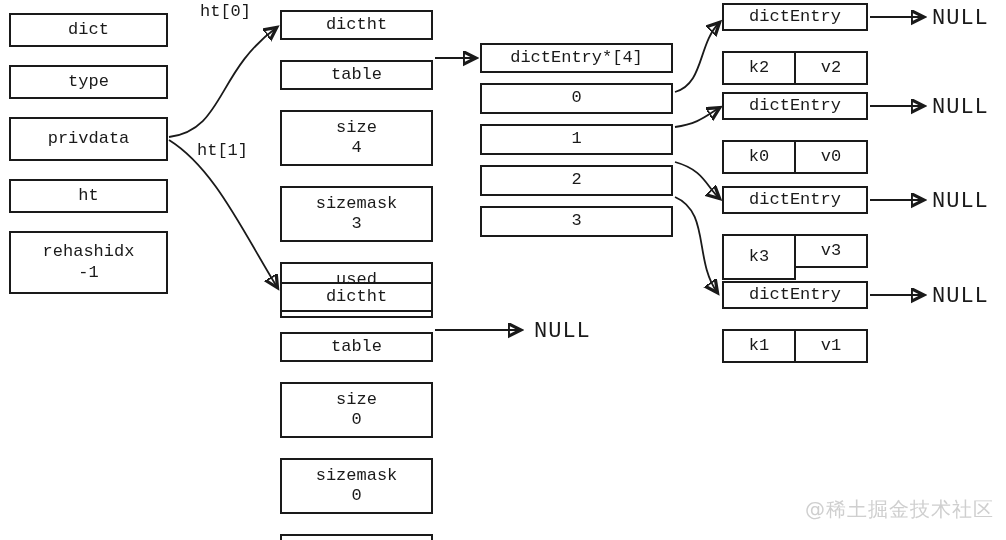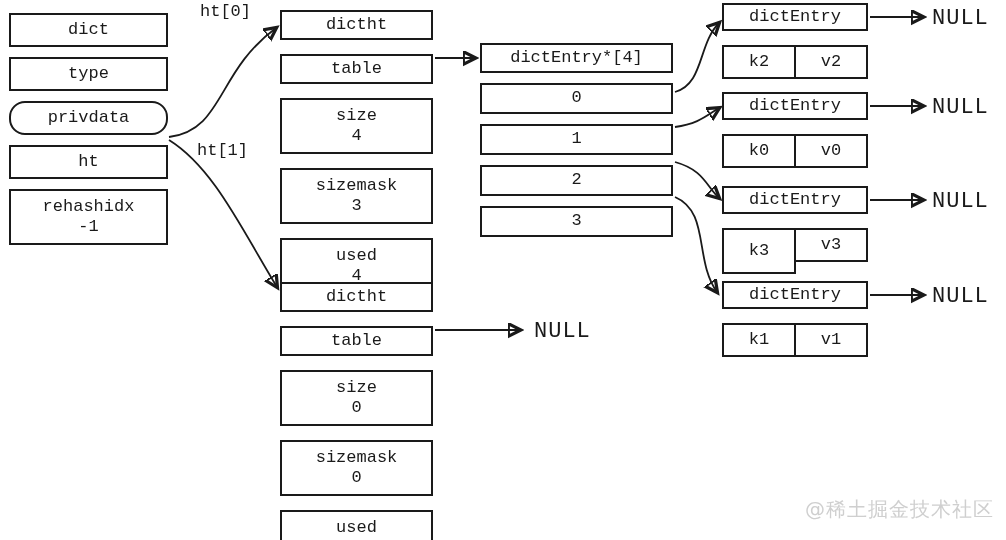--- a/index.html
+++ b/index.html
@@ -9,21 +9,21 @@
     color:#1a1a1a; overflow:hidden;
   }
   .arrow-layer { position:absolute; left:0; top:0; width:1006px; height:540px; pointer-events:none; }
   .arrow-layer path { fill:none; stroke:#1a1a1a; stroke-width:1.8px; }
   .box { position:absolute; display:flex; flex-direction:column; }
   .cell {
     border:2px solid #1a1a1a; background:#fff; box-sizing:border-box;
     display:flex; flex-direction:column; align-items:center; justify-content:center;
     font-size:17px; line-height:1.2; text-align:center;
   }
-  .gap2 { gap:10px; } .gap3 { gap:14px;border-radius:21px; } .gap4 { gap:10px; }
+  .gap2 { gap:18px; } .gap3 { gap:20px;border-radius:21px; } .gap4 { gap:10px; }
   .kv-row { display:flex; flex-direction:row; }
   .kv-row .cell { flex:1; }
   .kv-row .cell.v { border-left:none; }
   .free-label { position:absolute; font-size:17px; white-space:nowrap; }
   .null-label { position:absolute; font-size:22px; letter-spacing:1px; white-space:nowrap; }
   .watermark {
     position:absolute; right:12px; top:496px; font-size:20px; color:#cfcfcf;
     font-family:"DejaVu Sans","Liberation Sans",sans-serif; letter-spacing:1px;
   }
 </style>
@@ -52,27 +52,27 @@
     <path d="M 435 330 H 520" marker-end="url(#arrow)"></path>
   </svg>
 
   <div class="box gap2" style="left:9px; top:13px; width:159px;">
     <div class="cell" style="height:34px;">
       <span>dict</span>
     </div>
     <div class="cell" style="height:34px;">
       <span>type</span>
     </div>
-    <div class="cell" style="height:34px;border-radius:16px;">
+    <div class="cell" style="height:44px;">
       <span>privdata</span>
     </div>
     <div class="cell" style="height:34px;">
       <span>ht</span>
     </div>
-    <div class="cell" style="height:56px;">
+    <div class="cell" style="height:63px;">
       <span>rehashidx</span>
       <span>-1</span>
     </div>
   </div>
 
   <div class="free-label" style="left:200px; top:2px;">ht[0]</div>
   <div class="free-label" style="left:197px; top:141px;">ht[1]</div>
 
   <div class="box gap3" style="left:280px; top:10px; width:153px;">
     <div class="cell" style="height:30px;">

